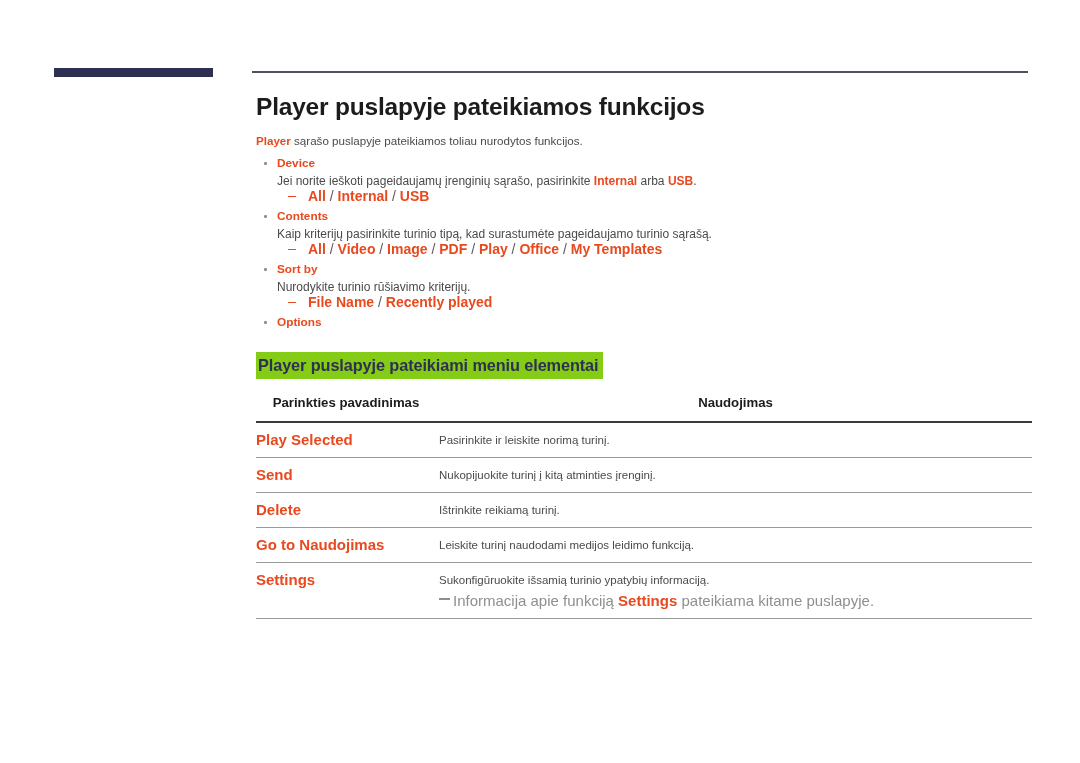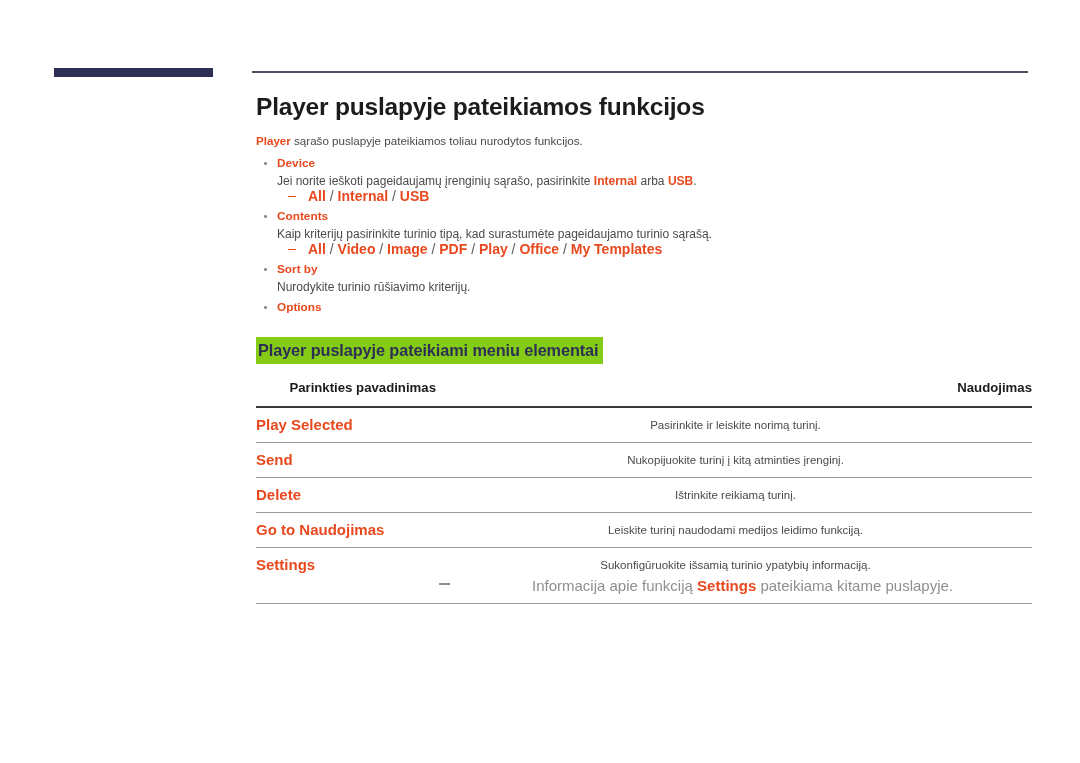--- a/index.html
+++ b/index.html
@@ -146,21 +146,21 @@
   table.menu-table {
     margin-top: 16px;
     width: 776px;
     border-collapse: collapse;
     table-layout: fixed;
   }
   table.menu-table col.c1 { width: 180px; }
   table.menu-table col.c2 { width: 596px; }
 
   table.menu-table thead th {
-    text-align: right;
+    text-align: center;
     font-size: 13.2px;
     font-weight: bold;
     color: #1c1c1c;
     padding: 0 0 11px 0;
     vertical-align: bottom;
   }
   table.menu-table thead th.col-use {
     padding-left: 3px;
   }
 
@@ -180,21 +180,20 @@
     font-size: 15px;
     font-weight: bold;
     color: #e8491e;
     line-height: 15px;
   }
   td.opt-use {
     font-size: 11.5px;
     color: #4a4a4a;
     line-height: 16px;
     padding-left: 3px !important;
-    text-align: center;
   }
 
   .note {
     position: relative;
     margin-top: 5px;
     padding-left: 14px;
     font-size: 15px;
     color: #8f8f8f;
     line-height: 15px;
   }
@@ -250,20 +249,24 @@
         <div class="subitem">
           <span class="dash"></span>
           <span><span>All</span><span class="sep"> / </span><span>Video</span><span class="sep"> / </span><span>Image</span><span class="sep"> / </span><span>PDF</span><span class="sep"> / </span><span>Play</span><span class="sep"> / </span><span>Office</span><span class="sep"> / </span><span>My Templates</span></span>
         </div>
       </li>
 
       <li>
         <span class="dot"></span>
         <div class="bullet-title">Sort by</div>
         <div class="bullet-desc"><span>Nurodykite turinio rūšiavimo kriterijų.</span></div>
+        <div class="subitem">
+          <span class="dash"></span>
+          <span><span>File Name</span><span class="sep"> / </span><span>Recently played</span></span>
+        </div>
       </li>
 
       <li>
         <span class="dot"></span>
         <div class="bullet-title">Options</div>
       </li>
 
     </ul>
 
     <div class="section-heading-wrap">

